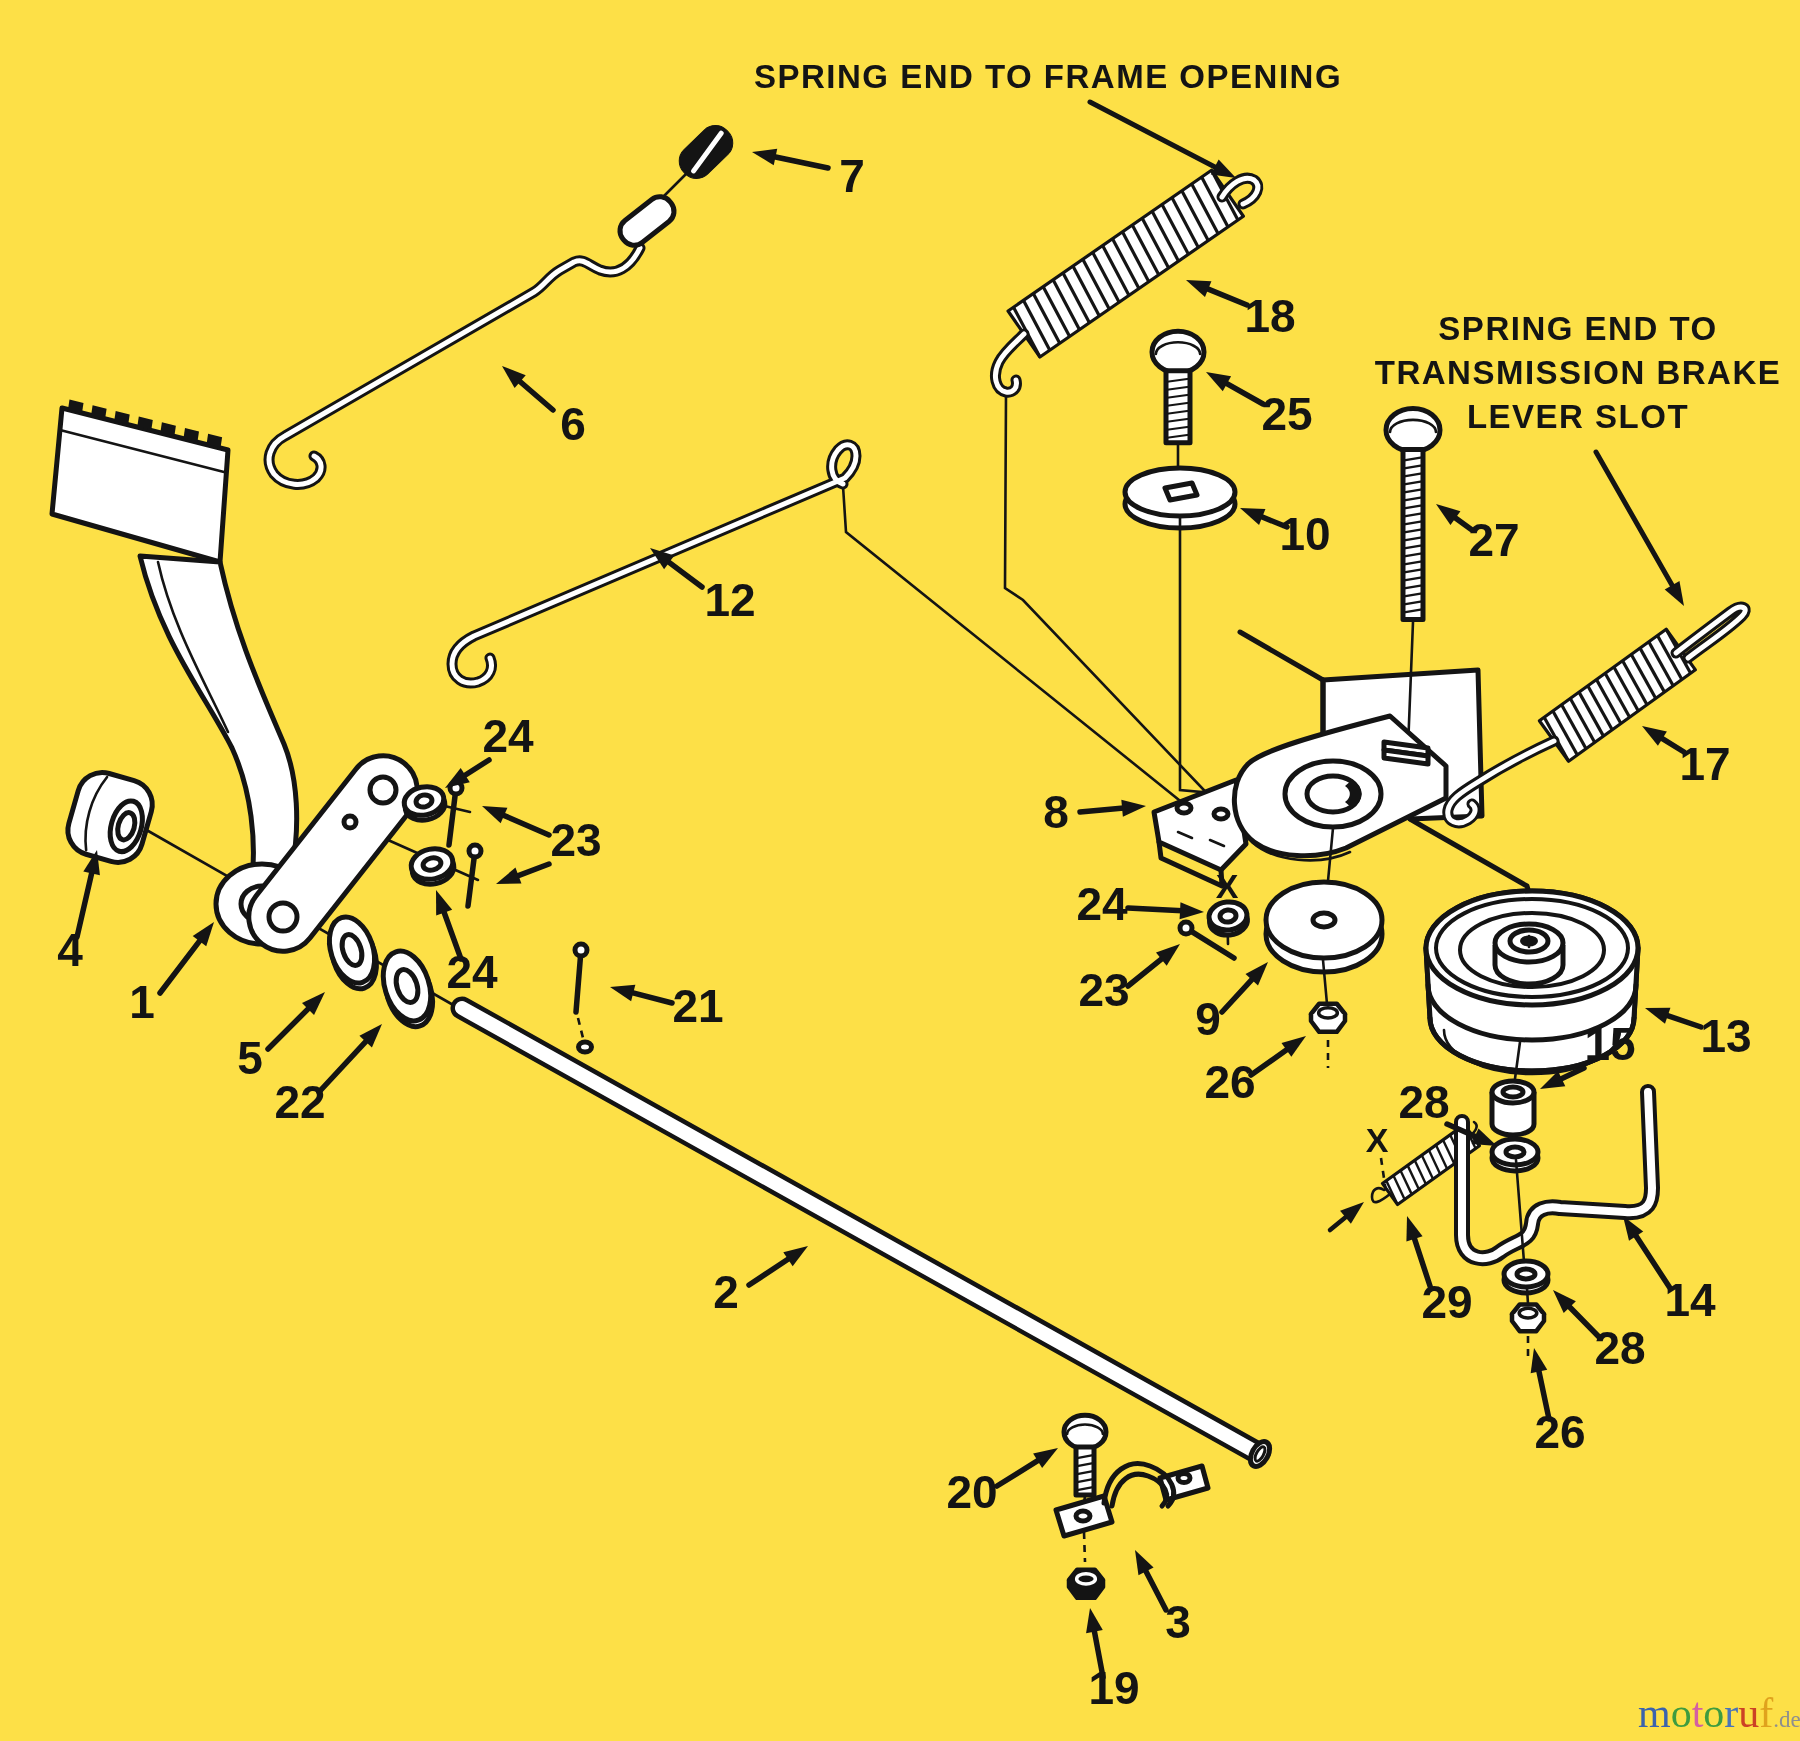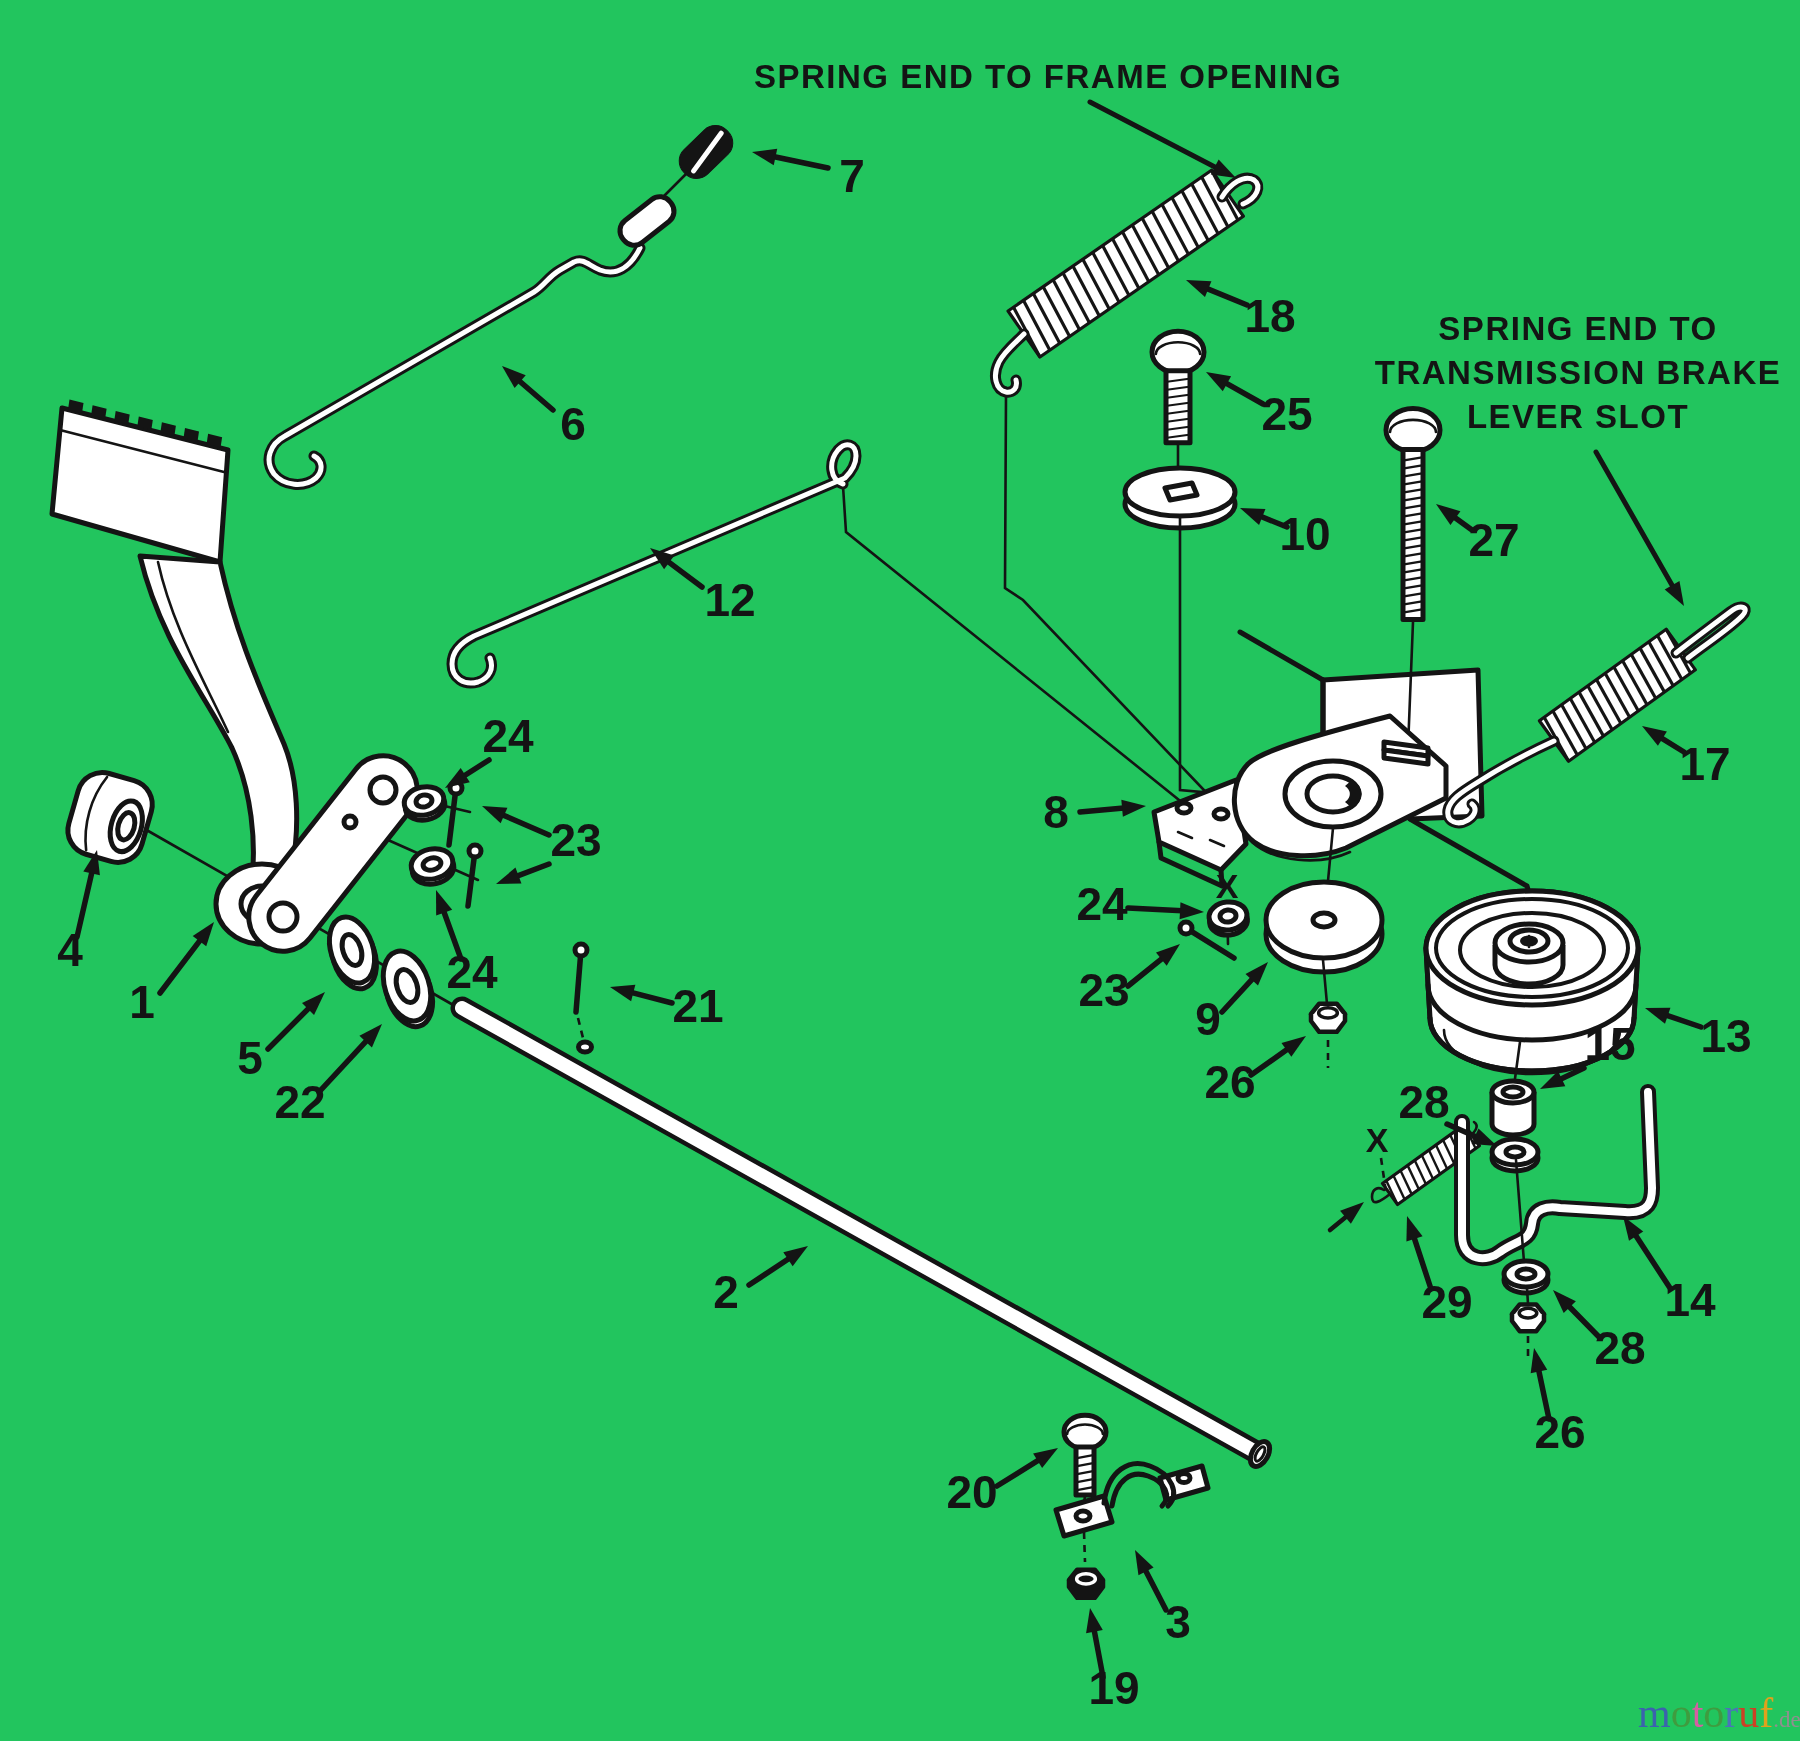--- a/index.html
+++ b/index.html
@@ -1,16 +1,16 @@
 <!DOCTYPE html>
 <html><head>
 <meta charset="utf-8">
 <style>
   html,body{margin:0;padding:0;background:#ffffff;}
-  .stage{position:relative;width:1800px;height:1741px;background:#22c55e;overflow:hidden;
+  .stage{position:relative;width:1800px;height:1741px;background:#fde047;overflow:hidden;
          font-family:"Liberation Sans", sans-serif;}
   svg{position:absolute;left:0;top:0;}
   .ln   {fill:none;stroke:#141414;stroke-width:5;stroke-linejoin:round;stroke-linecap:round;}
   .lnf  {fill:#ffffff;stroke:#141414;stroke-width:5;stroke-linejoin:round;}
   .thin {fill:none;stroke:#141414;stroke-width:2.6;stroke-linecap:round;}
   .tube {fill:none;stroke:#141414;stroke-width:11;stroke-linejoin:round;stroke-linecap:round;}
   .tubeIn{fill:none;stroke:#ffffff;stroke-width:5;stroke-linejoin:round;stroke-linecap:round;}
   .callout-text{font-weight:bold;font-size:46px;fill:#141414;}
   .anno-text{font-weight:bold;font-size:33px;letter-spacing:1.5px;fill:#141414;}
   .xmark{font-weight:bold;font-size:34px;fill:#141414;}

